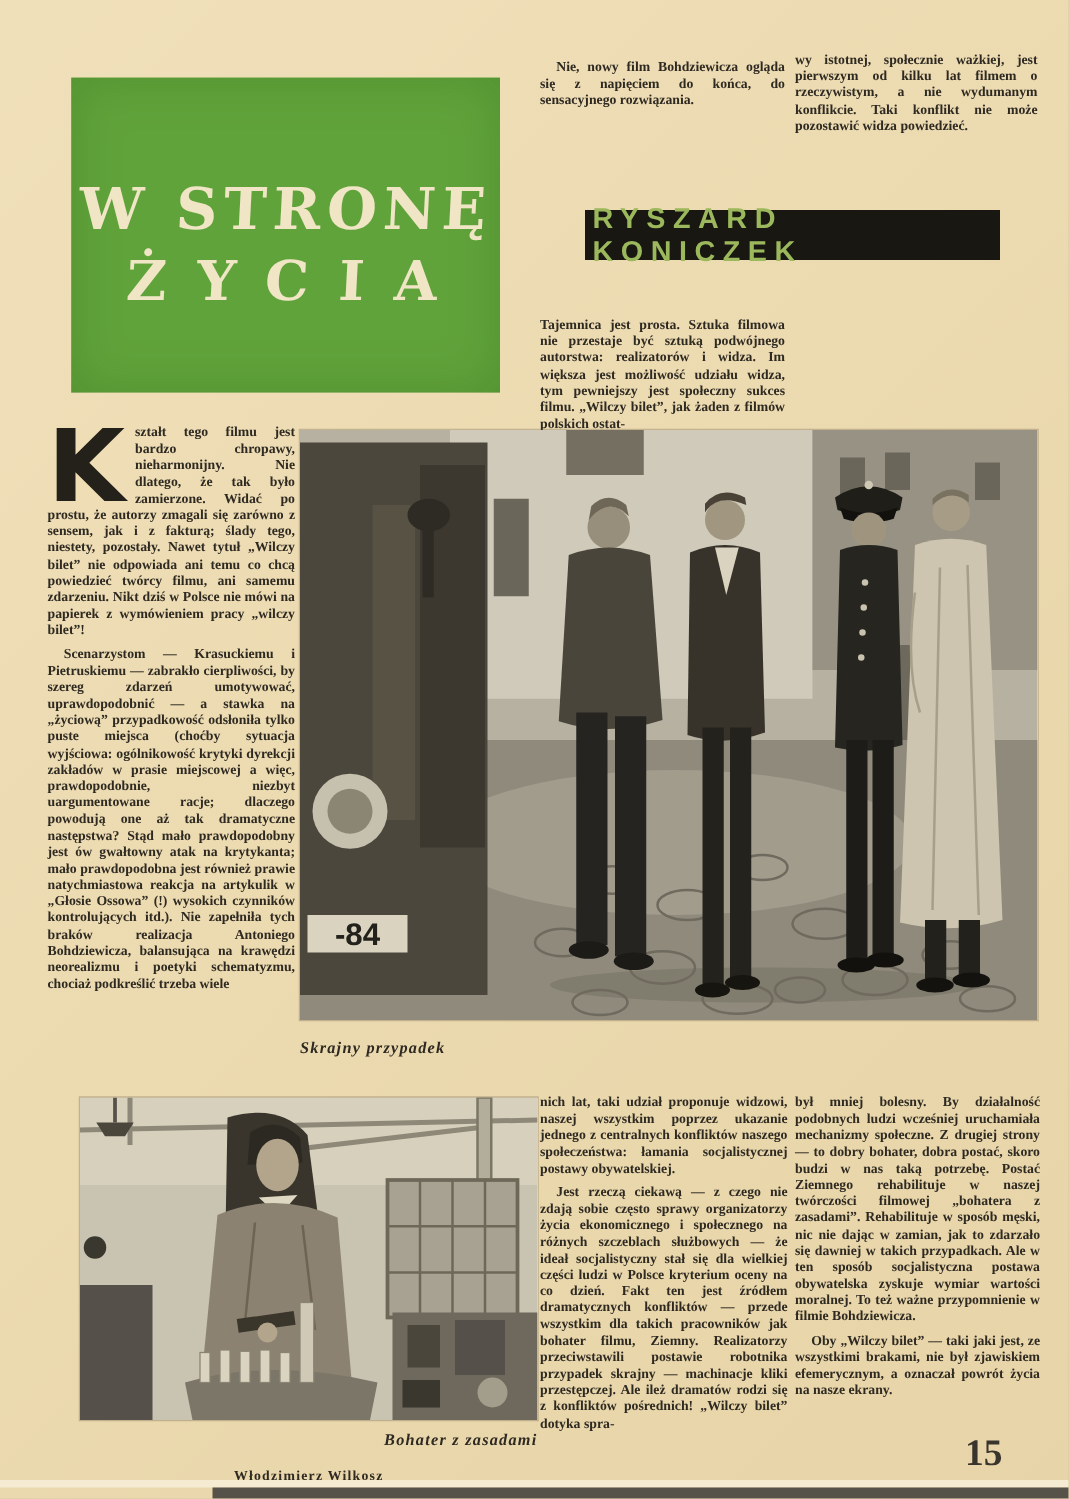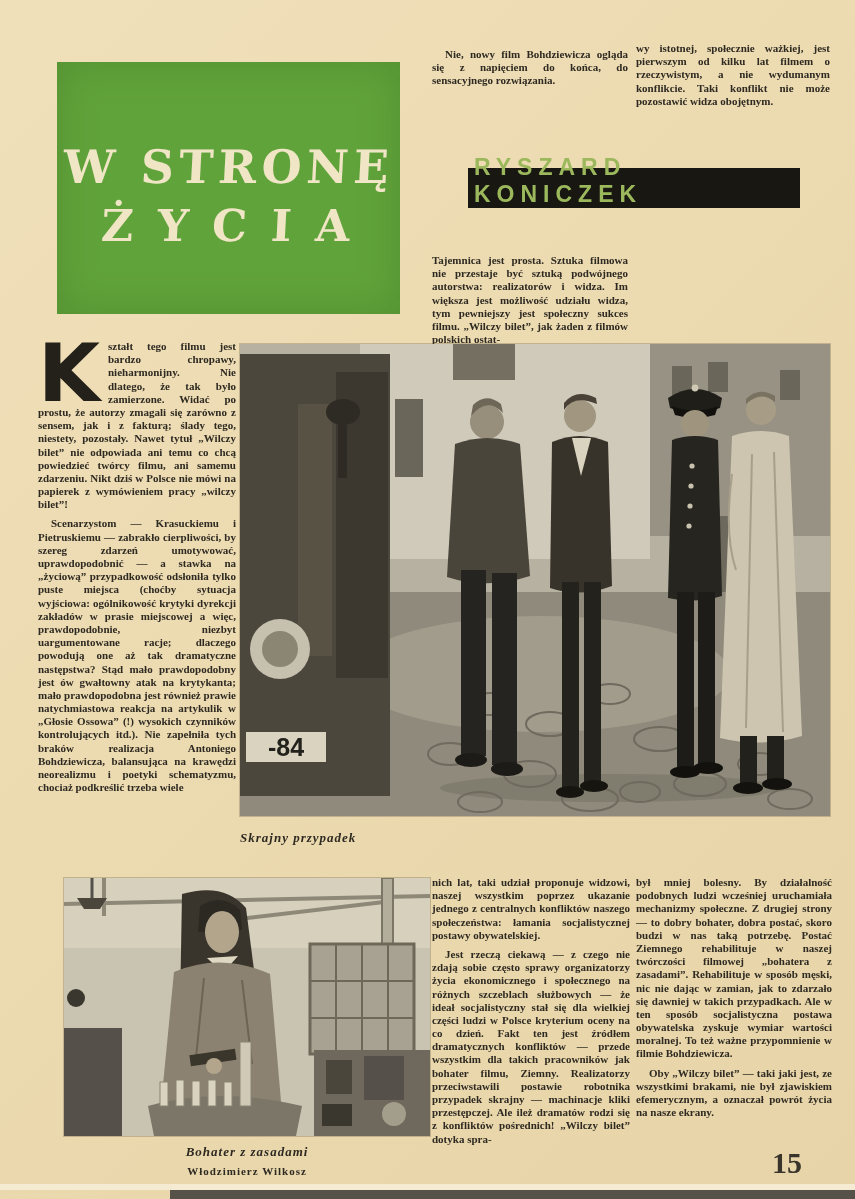--- a/index.html
+++ b/index.html
@@ -21,21 +21,21 @@
     margin-top:78px;font-family:"DejaVu Serif",serif;font-weight:bold;
     font-size:46px;letter-spacing:5px;transform:skewX(-3deg);
   }
   .masthead-line2{
     margin-top:6px;font-family:"DejaVu Serif",serif;font-weight:bold;
     font-size:44px;letter-spacing:24px;padding-left:18px;transform:skewX(-3deg);
   }
   
   .banner{
     position:absolute;left:468px;top:168px;width:332px;height:40px;
-    background:#181711;display:flex;align-items:flex-end;justify-content:center;
+    background:#181711;display:flex;align-items:center;justify-content:center;
   }
   .banner span{
     font-family:"Liberation Sans",sans-serif;font-weight:bold;
     font-size:23px;letter-spacing:6px;color:#9cb85c;padding-left:6px;
   }
   
   .col{
     position:absolute;text-align:justify;
     font-size:11px;line-height:1.2;font-weight:bold;color:#2e2a22;
   }
@@ -60,22 +60,22 @@
   .photo{position:absolute;display:block;box-shadow:0 0 0 1px rgba(70,60,40,.25);}
   .photo1{left:240px;top:344px;}
   .photo2{left:64px;top:878px;}
   .caption1{
     position:absolute;left:240px;top:830px;width:590px;
     font-style:italic;font-weight:bold;font-size:13px;letter-spacing:1px;color:#2e2a22;
   }
   .caption2{
     position:absolute;left:64px;top:1144px;width:366px;text-align:center;color:#2e2a22;
   }
-  .caption2 .c2l1{font-style:italic;font-weight:bold;font-size:13px;letter-spacing:1px;}
-  .caption2 .c2l2{font-weight:bold;font-size:11px;letter-spacing:1px;margin-top:5px;}
+  .caption2 .c2l1{font-style:italic;font-weight:bold;font-size:13px;letter-spacing:1px;text-align:right;}
+  .caption2 .c2l2{font-weight:bold;font-size:11px;letter-spacing:1px;margin-top:15px;}
   
   .page-number{
     position:absolute;left:742px;top:1146px;width:60px;text-align:right;
     font-family:"Liberation Serif",serif;font-weight:bold;font-size:30px;color:#3a352c;
   }
   .edge-light{position:absolute;left:0;top:1184px;width:855px;height:6px;background:#f4ebd2;}
   .edge-dark{position:absolute;left:170px;top:1190px;width:685px;height:9px;background:#56524a;}
 </style>
 </head>
 <body>
@@ -84,21 +84,21 @@
 
   <div class="masthead">
     <div class="masthead-line1">W STRONĘ</div>
     <div class="masthead-line2">ŻYCIA</div>
   </div>
 
   <div class="col intro-left">
     <p class="ind">Nie, nowy film Bohdziewicza ogląda się z napięciem do końca, do sensacyjnego rozwiązania.</p>
   </div>
   <div class="col intro-right">
-    <p>wy istotnej, społecznie ważkiej, jest pierwszym od kilku lat filmem o rzeczywistym, a nie wydumanym konflikcie. Taki konflikt nie może pozostawić widza obojętnym.</p>
+    <p>wy istotnej, społecznie ważkiej, jest pierwszym od kilku lat filmem o rzeczywistym, a nie wydumanym konflikcie. Taki konflikt nie może pozostawić widza powiedzieć.</p>
   </div>
 
   <div class="banner">
     <span>RYSZARD KONICZEK</span>
   </div>
 
   <div class="col lede-left">
     <p>Tajemnica jest prosta. Sztuka filmowa nie przestaje być sztuką podwójnego autorstwa: realizatorów i widza. Im większa jest możliwość udziału widza, tym pewniejszy jest społeczny sukces filmu. „Wilczy bilet”, jak żaden z filmów polskich ostat-</p>
   </div>
 

